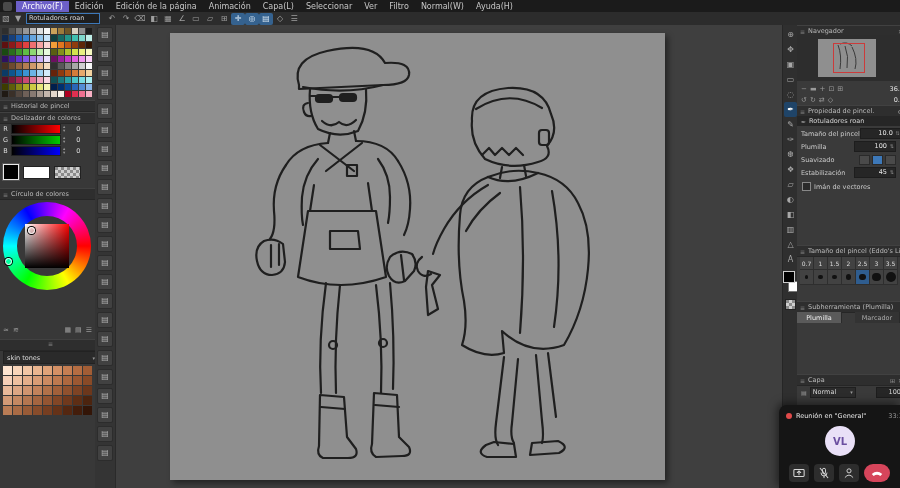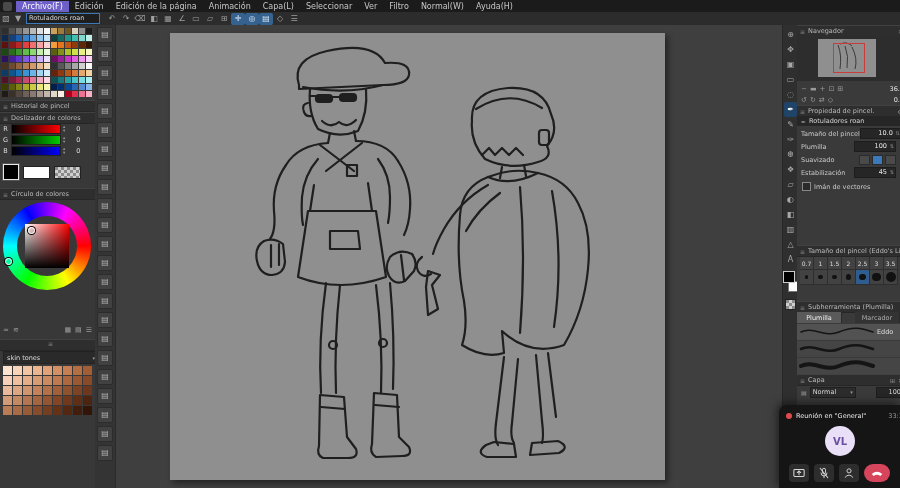--- a/index.html
+++ b/index.html
@@ -656,40 +656,20 @@
       </div>
 
     <div class="hdr abs" style="left:0;top:276px;width:103px;">
       <span class="bars">≡</span>
       <span>Subherramienta (Plumilla)</span>
     </div>
     <div id="subtool-tabs" class="stabs abs" style="top:287px;justify-content:space-between;">
         <span class="stab on">Plumilla</span>
         <span class="stab">Marcador</span>
       </div>
-    <div id="subtool-list" class="abs" style="left:0;top:299px;width:103px;">
-        <div class="strow first">
-          <span><svg width="76" height="12" viewBox="0 0 76 12">
-              <path d="M2,6 C14,0 26,12 40,6 S62,2 74,6" fill="none" stroke="#151515" stroke-width="1.6" stroke-linecap="round"></path>
-            </svg></span>
-          <span class="stname">Eddo</span>
-        </div>
-        <div class="strow">
-          <span><svg width="76" height="12" viewBox="0 0 76 12">
-              <path d="M2,6 C14,0 26,12 40,6 S62,2 74,6" fill="none" stroke="#151515" stroke-width="2.6" stroke-linecap="round"></path>
-            </svg></span>
-          <span class="stname"></span>
-        </div>
-        <div class="strow">
-          <span><svg width="76" height="12" viewBox="0 0 76 12">
-              <path d="M2,6 C14,0 26,12 40,6 S62,2 74,6" fill="none" stroke="#151515" stroke-width="4" stroke-linecap="round"></path>
-            </svg></span>
-          <span class="stname"></span>
-        </div>
-      </div>
 
     <div class="hdr abs" style="left:0;top:349px;width:103px;">
       <span class="bars">≡</span>
       <span>Capa</span>
       <span class="spacer"></span>
       <span class="hic">⊞</span>
       <span class="hic">✕</span>
     </div>
     <div id="layer-row" class="abs" style="top:361px;">
       <span style="font-size:6px;color:#9a9a9a;">▤</span>

